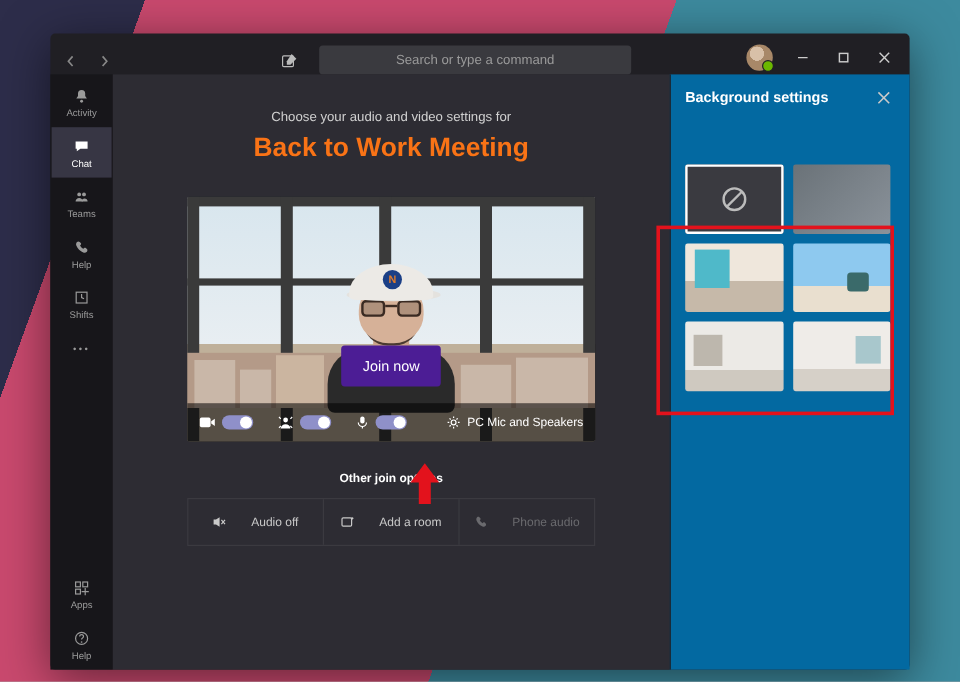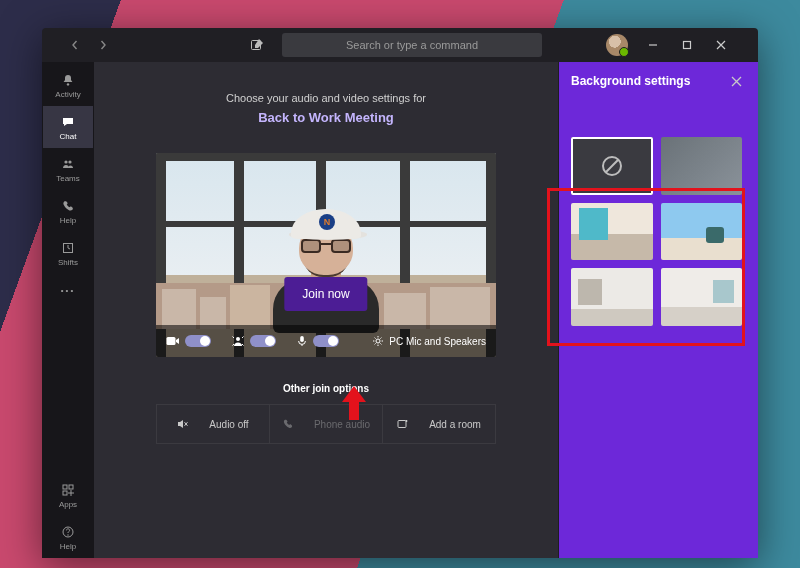--- a/index.html
+++ b/index.html
@@ -15,22 +15,22 @@
     width: 716px; height: 530px;
     background: #201f24;
     border-radius: 4px;
     box-shadow: 0 8px 40px rgba(0,0,0,.5);
     display: flex; flex-direction: column;
     color: #d1d1d1;
     font-size: 11px;
   }
   .titlebar {
     height: 34px;
-    display: flex; align-items: center;
-    padding: 0 22px;
+    display: flex; align-items: flex-end;
+    padding: 0 6px;
     gap: 6px;
   }
   .navbtn { width:22px; height:22px; display:flex; align-items:center; justify-content:center; color:#888; }
   .spacer-sm { width: 120px; }
   .compose { width:22px; height:22px; display:flex; align-items:center; justify-content:center; color:#bbb; margin-right:8px;}
   .search {
     flex: 0 0 260px;
     height: 24px;
     background: #3a3a3f;
     border-radius: 3px;
@@ -59,21 +59,21 @@
   }
   .railitem.active { background:#373644; color:#fff; }
   .railitem .ico { width:16px; height:16px; display:flex; align-items:center; justify-content:center; }
   .rail-spacer { flex:1; }
   .main {
     flex:1; position:relative;
     background:#2d2c33;
     display:flex; flex-direction:column; align-items:center;
   }
   .prejoin-hint { margin-top:30px; font-size:11px; color:#d0d0d0; }
-  .prejoin-title { margin-top:6px; font-size:13px; font-weight:600; color:#c4b5fd; }
+  .prejoin-title { margin-top:6px; font-size:22px; font-weight:600; color:#f97316; }
   .video-frame {
     margin-top:28px;
     width:340px; height:204px;
     background:#000;
     position:relative;
     border-radius:2px;
     overflow:hidden;
   }
   .vf-sky { position:absolute; inset:0; background:linear-gradient(#d8e6ee,#e8eef2 60%, #bfb09a 60%); }
   .vf-windows { position:absolute; left:0; top:0; right:0; height:100%; }
@@ -131,21 +131,21 @@
     flex:1; height:38px;
     display:flex; align-items:center; justify-content:center;
     gap:20px; font-size:10px; color:#c9c9c9;
     border-right:1px solid #3b3a40;
   }
   .opt:last-child{border-right:none;}
   .opt.dis { color:#6a6a6e; }
   
   .panel {
     width:200px;
-    background:#6d28d9;
+    background:#0369a1;
     border-left:1px solid #1e1d21;
     display:flex; flex-direction:column;
     padding:12px 16px 8px 12px;
     gap:37px;
   }
   .panel-hdr { display:flex; align-items:center; justify-content:space-between; color:#fff; font-size:12px; font-weight:600; margin-bottom:12px;}
   .bg-grid { display:grid; grid-template-columns:1fr 1fr; gap:8px; }
   .bg-tile {
     width:100%; aspect-ratio: 82/58;
     border-radius:2px;
@@ -387,37 +387,37 @@
       <div class="join-opts">
         <div class="opt">
           <span>
             <svg width="12" height="12" viewBox="0 0 12 12">
                 <path d="M1 4h2l3-2v8L3 8H1Z" fill="#c9c9c9"></path>
                 <path d="M7.5 4.2l3 3.6M10.5 4.2l-3 3.6" stroke="#c9c9c9"></path>
               </svg>
           </span>
           <span>Audio off</span>
         </div>
-        <div class="opt dis">
-          <span>
-            <svg width="12" height="12" viewBox="0 0 12 12">
-                <path d="M2.6 2.1c.5-.5 1.4-.5 1.9 0l.8.8c.3.3.3.9 0 1.2l-.5.5c.5 1 1.4 1.9 2.4 2.4l.5-.5c.3-.3.9-.3 1.2 0l.8.8c.5.5.5 1.4 0 1.9-.7.7-1.7.9-2.6.5C4.9 8.8 3.1 7 2.1 4.7c-.4-.9-.2-1.9.5-2.6Z" fill="#6a6a6e"></path>
-              </svg>
-          </span>
-          <span>Phone audio</span>
-        </div>
         <div class="opt">
           <span>
             <svg width="12" height="12" viewBox="0 0 12 12">
                 <rect x="1" y="2.5" width="8" height="7" rx="1" stroke="#c9c9c9" fill="none"></rect>
                 <path d="M9.5 4v-2M8.5 3h2" stroke="#c9c9c9"></path>
               </svg>
           </span>
           <span>Add a room</span>
         </div>
+        <div class="opt dis">
+          <span>
+            <svg width="12" height="12" viewBox="0 0 12 12">
+                <path d="M2.6 2.1c.5-.5 1.4-.5 1.9 0l.8.8c.3.3.3.9 0 1.2l-.5.5c.5 1 1.4 1.9 2.4 2.4l.5-.5c.3-.3.9-.3 1.2 0l.8.8c.5.5.5 1.4 0 1.9-.7.7-1.7.9-2.6.5C4.9 8.8 3.1 7 2.1 4.7c-.4-.9-.2-1.9.5-2.6Z" fill="#6a6a6e"></path>
+              </svg>
+          </span>
+          <span>Phone audio</span>
+        </div>
       </div>
     </div>
 
     <div class="panel">
       <div class="panel-hdr">
         <span>Background settings</span>
         <span>
           <svg width="11" height="11" viewBox="0 0 11 11">
               <path d="M1 1l9 9M10 1l-9 9" stroke="#c9c9c9" stroke-width="1.3"></path>
             </svg>

